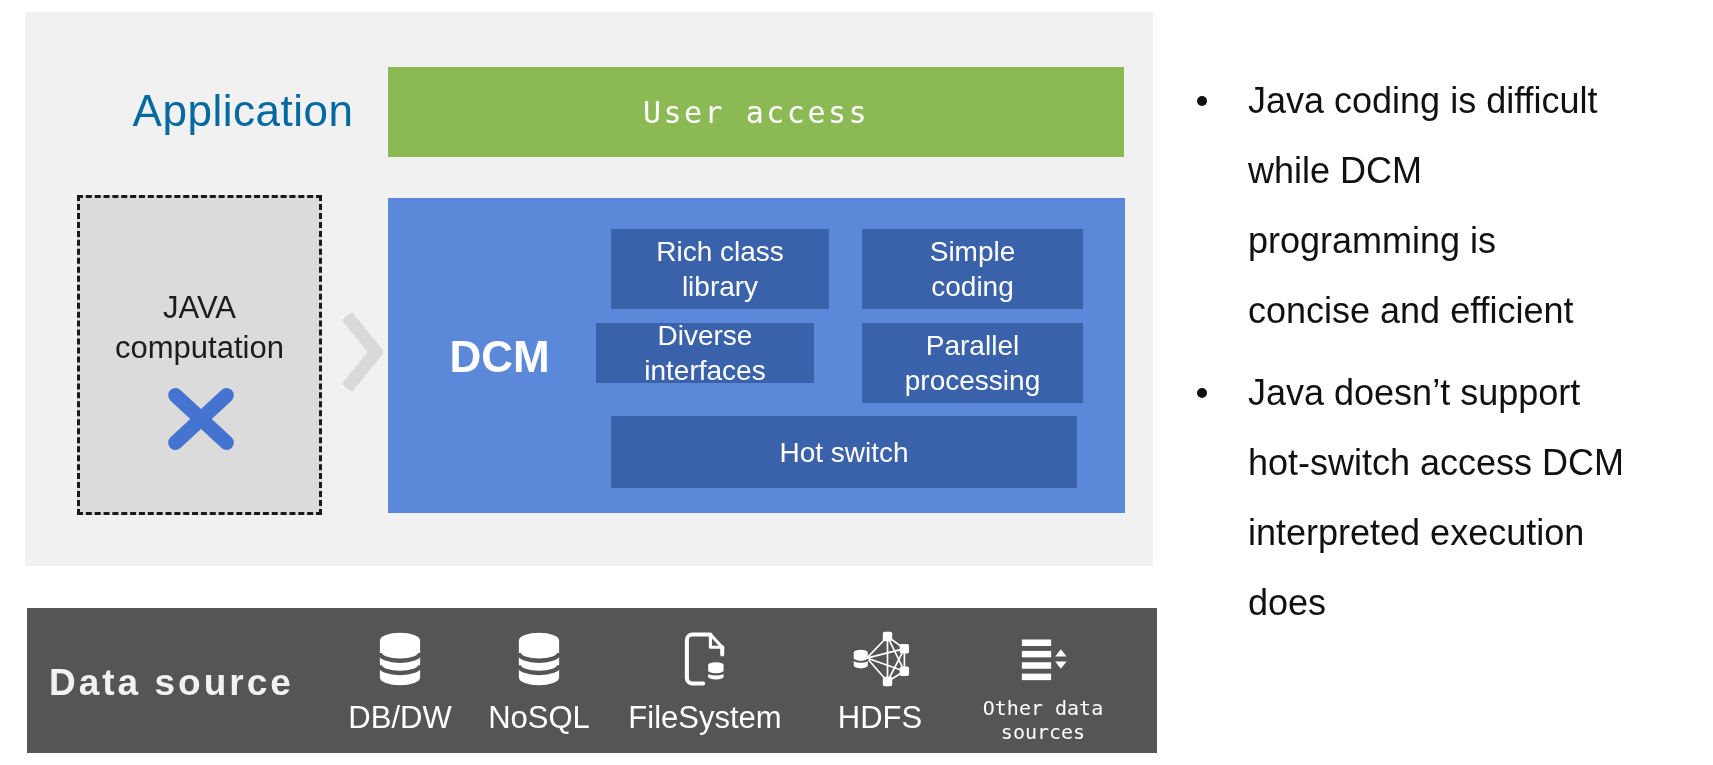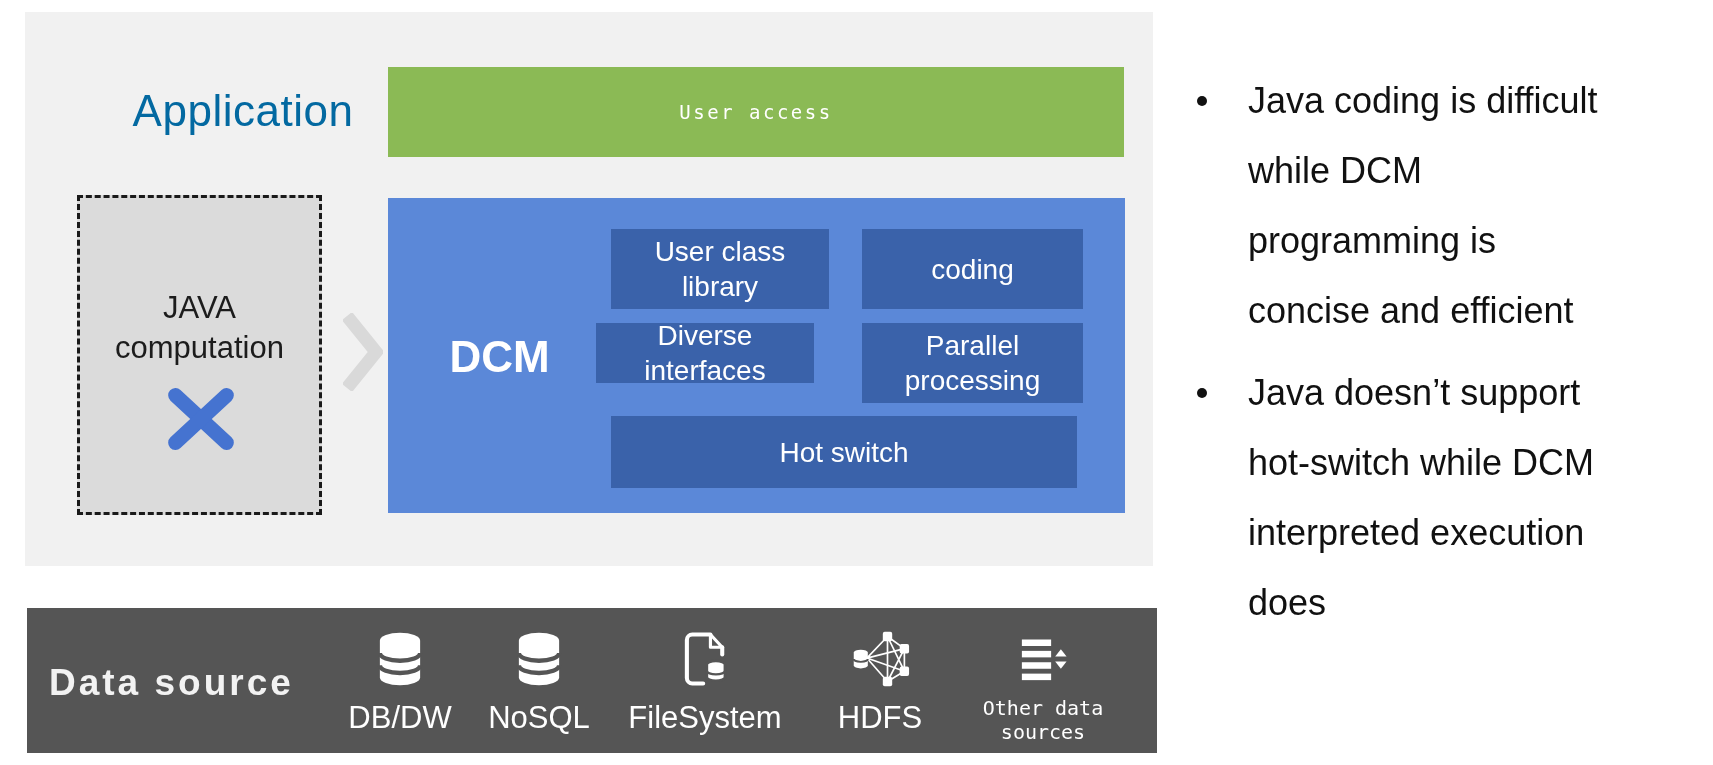--- a/index.html
+++ b/index.html
@@ -6,21 +6,21 @@
   .canvas{position:relative;width:1713px;height:765px;background:#ffffff;
           font-family:"Liberation Sans", sans-serif;overflow:hidden;}
 
   
   .panel{position:absolute;left:25px;top:12px;width:1128px;height:554px;background:#f1f1f1;}
   .app-title{position:absolute;left:78px;top:74px;width:280px;text-align:center;
              font-size:44px;color:#0369a1;letter-spacing:0.5px;}
 
   .green-bar{position:absolute;left:363px;top:55px;width:736px;height:90px;background:#8bba55;
              display:flex;align-items:center;justify-content:center;}
-  .green-bar span{font-family:"DejaVu Sans Mono", monospace;font-size:19px;color:#ffffff;letter-spacing:2.5px;}
+  .green-bar span{font-family:"DejaVu Sans Mono", monospace;font-size:30px;color:#ffffff;letter-spacing:2.5px;}
 
   .java-box{position:absolute;left:52px;top:183px;width:245px;height:320px;background:#dbdbdb;
             border:3px dashed #1a1a1a;box-sizing:border-box;}
   .java-text{position:absolute;left:0;top:90px;width:100%;text-align:center;
              font-size:31px;line-height:40px;color:#1c1c1c;}
   .x-mark{position:absolute;left:86px;top:190px;width:70px;height:62px;}
   .x-mark line{stroke:#4573d0;stroke-width:16;stroke-linecap:round;}
 
   .chevron{position:absolute;left:318px;top:301px;width:40px;height:78px;}
   .chevron path{fill:none;stroke:#d9d9d9;stroke-width:13;}
@@ -77,24 +77,25 @@
     </div>
 
     <svg class="chevron" viewBox="0 0 40 78" aria-hidden="true">
       <path d="M4 3 L33 39 L4 75"></path>
     </svg>
 
     <div class="dcm-box">
       <div class="dcm-label">DCM</div>
 
       <div class="feat f0">
-        <div>User class</div>
+        <div>Rich class</div>
         <div>library</div>
       </div>
       <div class="feat f1">
+        <div>Simple</div>
         <div>coding</div>
       </div>
       <div class="feat f2">
         <div>Diverse</div>
         <div>interfaces</div>
       </div>
       <div class="feat f3">
         <div>Parallel</div>
         <div>processing</div>
       </div>
@@ -111,21 +112,21 @@
         <div>Java coding is difficult</div>
         <div>while DCM</div>
         <div>programming is</div>
         <div>concise and efficient</div>
       </div>
     </div>
     <div class="bullet">
       <span class="dot"></span>
       <div class="blines">
         <div>Java doesn’t support</div>
-        <div>hot-switch while DCM</div>
+        <div>hot-switch access DCM</div>
         <div>interpreted execution</div>
         <div>does</div>
       </div>
     </div>
   </div>
 
   <div class="ds-bar">
     <div class="ds-title">Data source</div>
 
     <div class="ds-item" style="left:288px">

